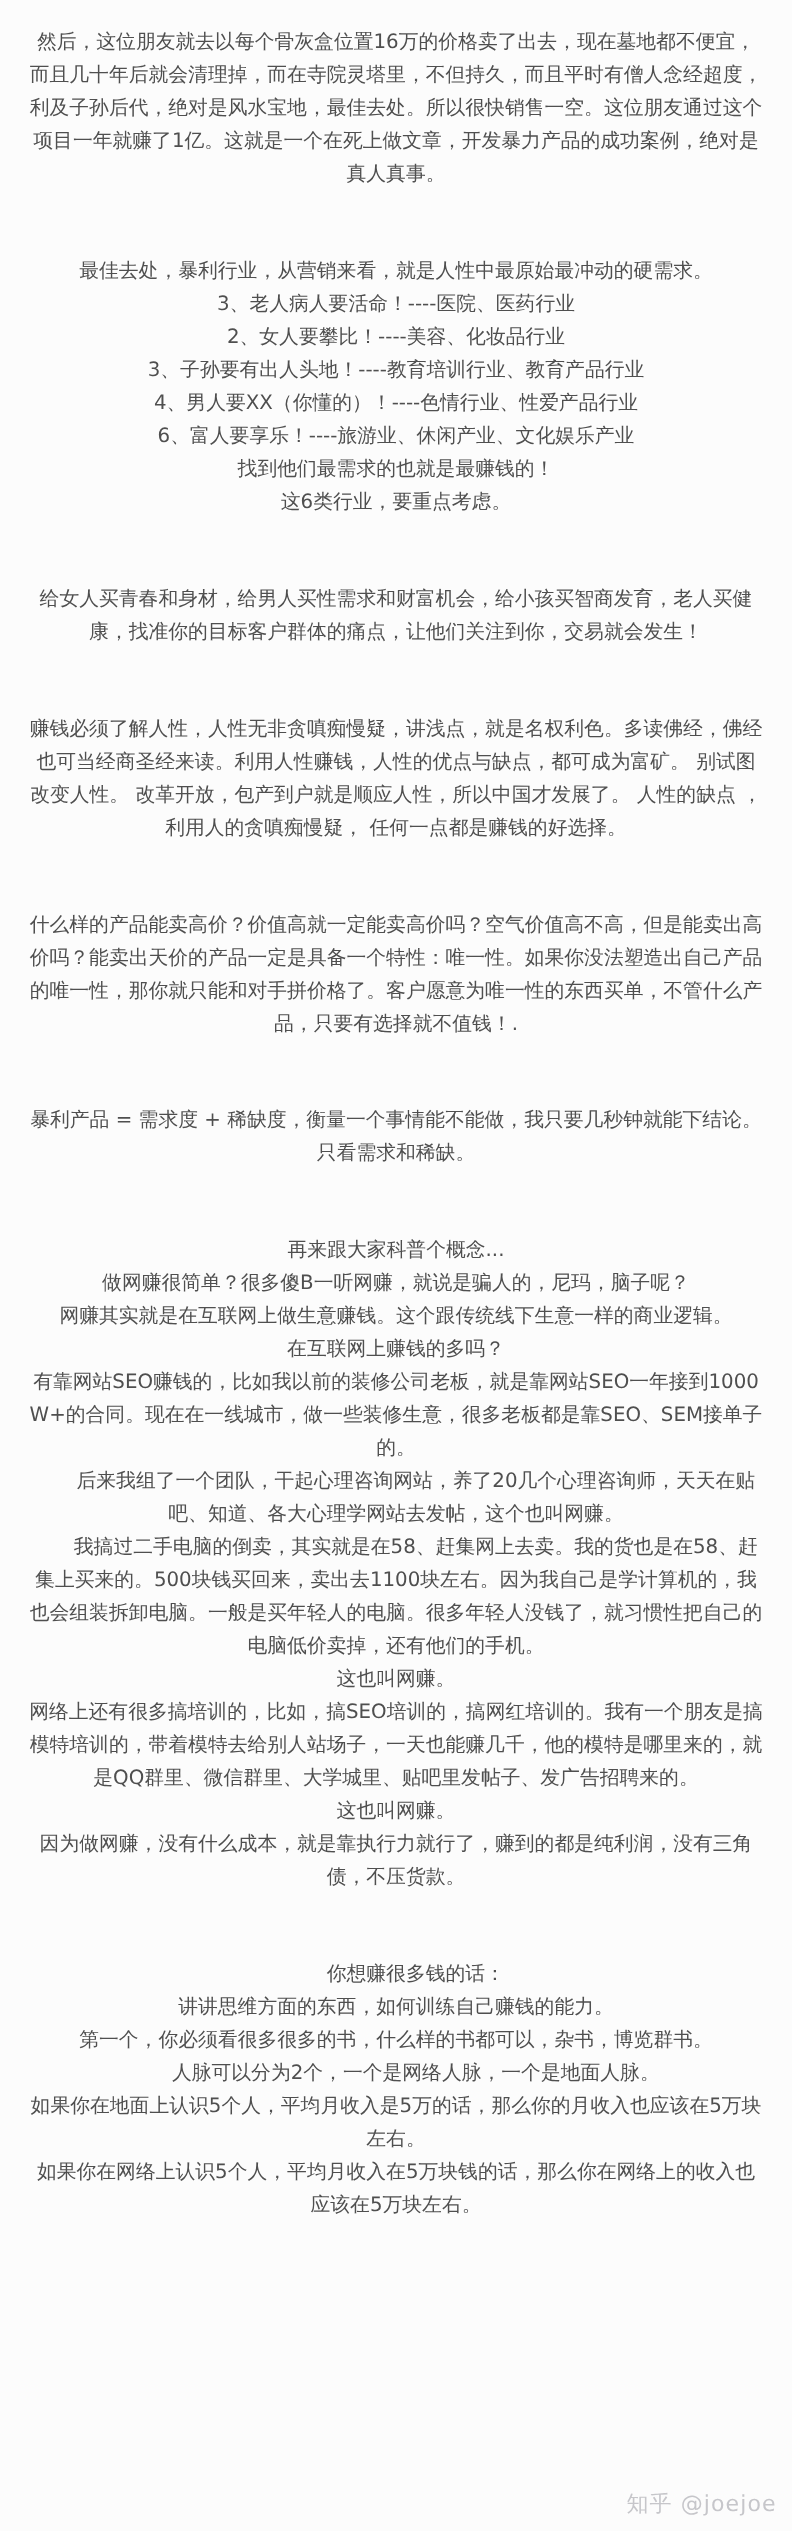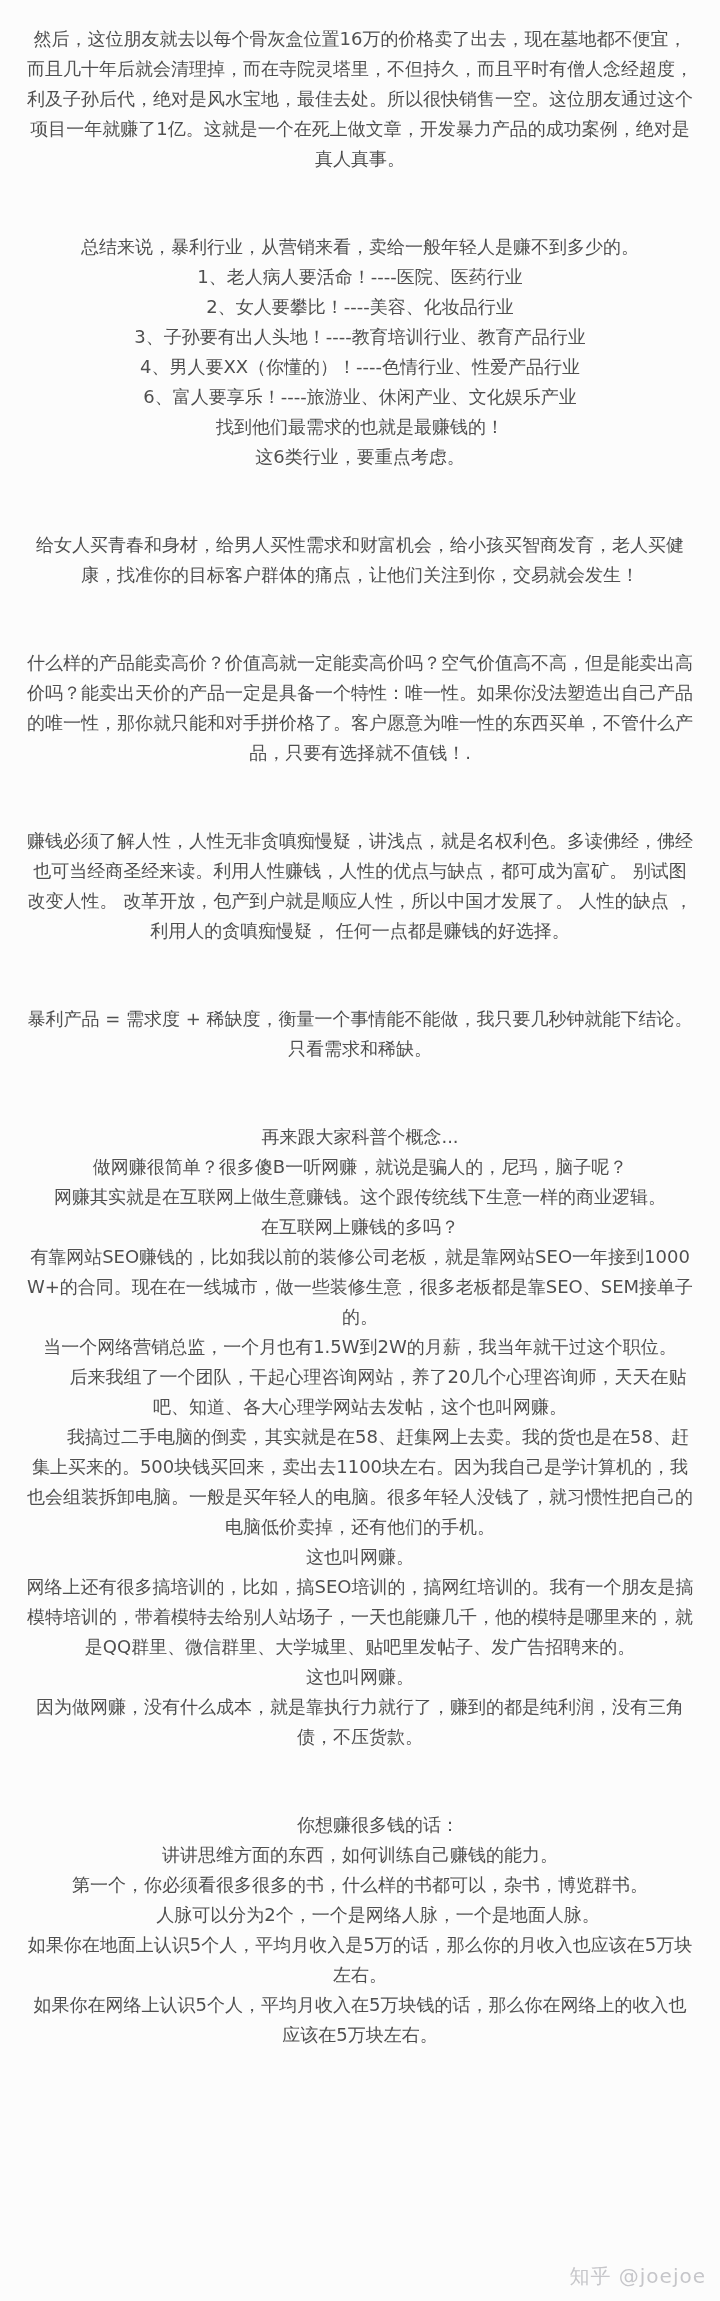--- a/index.html
+++ b/index.html
@@ -49,48 +49,47 @@
 </style>
 </head>
 <body style="background-color: rgb(252, 252, 252);">
 
 <div class="page" style="background-color: rgb(252, 252, 252); color: rgb(79, 79, 79);">
   <div class="article" id="article">
       <div class="section">
         <p class="para">然后，这位朋友就去以每个骨灰盒位置16万的价格卖了出去，现在墓地都不便宜，而且几十年后就会清理掉，而在寺院灵塔里，不但持久，而且平时有僧人念经超度，利及子孙后代，绝对是风水宝地，最佳去处。所以很快销售一空。这位朋友通过这个项目一年就赚了1亿。这就是一个在死上做文章，开发暴力产品的成功案例，绝对是真人真事。</p>
       </div>
       <div class="section">
-        <p class="para">总结来说，暴利行业，从营销来看，卖给一般年轻人是赚不到多少的。</p>
-        <p class="para">1、老人病人要活命！----医院、医药行业</p>
+        <p class="para">最佳去处，暴利行业，从营销来看，就是人性中最原始最冲动的硬需求。</p>
+        <p class="para">3、老人病人要活命！----医院、医药行业</p>
         <p class="para">2、女人要攀比！----美容、化妆品行业</p>
         <p class="para">3、子孙要有出人头地！----教育培训行业、教育产品行业</p>
         <p class="para">4、男人要XX（你懂的）！----色情行业、性爱产品行业</p>
         <p class="para">6、富人要享乐！----旅游业、休闲产业、文化娱乐产业</p>
         <p class="para">找到他们最需求的也就是最赚钱的！</p>
         <p class="para">这6类行业，要重点考虑。</p>
       </div>
       <div class="section">
         <p class="para">给女人买青春和身材，给男人买性需求和财富机会，给小孩买智商发育，老人买健康，找准你的目标客户群体的痛点，让他们关注到你，交易就会发生！</p>
       </div>
       <div class="section">
-        <p class="para">什么样的产品能卖高价？价值高就一定能卖高价吗？空气价值高不高，但是能卖出高价吗？能卖出天价的产品一定是具备一个特性：唯一性。如果你没法塑造出自己产品的唯一性，那你就只能和对手拼价格了。客户愿意为唯一性的东西买单，不管什么产品，只要有选择就不值钱！.</p>
+        <p class="para">赚钱必须了解人性，人性无非贪嗔痴慢疑，讲浅点，就是名权利色。多读佛经，佛经也可当经商圣经来读。利用人性赚钱，人性的优点与缺点，都可成为富矿。 别试图改变人性。 改革开放，包产到户就是顺应人性，所以中国才发展了。 人性的缺点 ，利用人的贪嗔痴慢疑， 任何一点都是赚钱的好选择。</p>
       </div>
       <div class="section">
-        <p class="para">赚钱必须了解人性，人性无非贪嗔痴慢疑，讲浅点，就是名权利色。多读佛经，佛经也可当经商圣经来读。利用人性赚钱，人性的优点与缺点，都可成为富矿。 别试图改变人性。 改革开放，包产到户就是顺应人性，所以中国才发展了。 人性的缺点 ，利用人的贪嗔痴慢疑， 任何一点都是赚钱的好选择。</p>
+        <p class="para">什么样的产品能卖高价？价值高就一定能卖高价吗？空气价值高不高，但是能卖出高价吗？能卖出天价的产品一定是具备一个特性：唯一性。如果你没法塑造出自己产品的唯一性，那你就只能和对手拼价格了。客户愿意为唯一性的东西买单，不管什么产品，只要有选择就不值钱！.</p>
       </div>
       <div class="section">
         <p class="para">暴利产品 = 需求度 + 稀缺度，衡量一个事情能不能做，我只要几秒钟就能下结论。只看需求和稀缺。</p>
       </div>
       <div class="section">
         <p class="para">再来跟大家科普个概念...</p>
         <p class="para">做网赚很简单？很多傻B一听网赚，就说是骗人的，尼玛，脑子呢？</p>
         <p class="para">网赚其实就是在互联网上做生意赚钱。这个跟传统线下生意一样的商业逻辑。</p>
         <p class="para">在互联网上赚钱的多吗？</p>
         <p class="para">有靠网站SEO赚钱的，比如我以前的装修公司老板，就是靠网站SEO一年接到1000W+的合同。现在在一线城市，做一些装修生意，很多老板都是靠SEO、SEM接单子的。</p>
-        <p class="para">当一个网络营销总监，一个月也有1.5W到2W的月薪，我当年就干过这个职位。</p>
         <p class="para indent">后来我组了一个团队，干起心理咨询网站，养了20几个心理咨询师，天天在贴吧、知道、各大心理学网站去发帖，这个也叫网赚。</p>
         <p class="para indent">我搞过二手电脑的倒卖，其实就是在58、赶集网上去卖。我的货也是在58、赶集上买来的。500块钱买回来，卖出去1100块左右。因为我自己是学计算机的，我也会组装拆卸电脑。一般是买年轻人的电脑。很多年轻人没钱了，就习惯性把自己的电脑低价卖掉，还有他们的手机。</p>
         <p class="para">这也叫网赚。</p>
         <p class="para">网络上还有很多搞培训的，比如，搞SEO培训的，搞网红培训的。我有一个朋友是搞模特培训的，带着模特去给别人站场子，一天也能赚几千，他的模特是哪里来的，就是QQ群里、微信群里、大学城里、贴吧里发帖子、发广告招聘来的。</p>
         <p class="para">这也叫网赚。</p>
         <p class="para">因为做网赚，没有什么成本，就是靠执行力就行了，赚到的都是纯利润，没有三角债，不压货款。</p>
       </div>
       <div class="section">
         <p class="para indent">你想赚很多钱的话：</p>
         <p class="para">讲讲思维方面的东西，如何训练自己赚钱的能力。</p>

